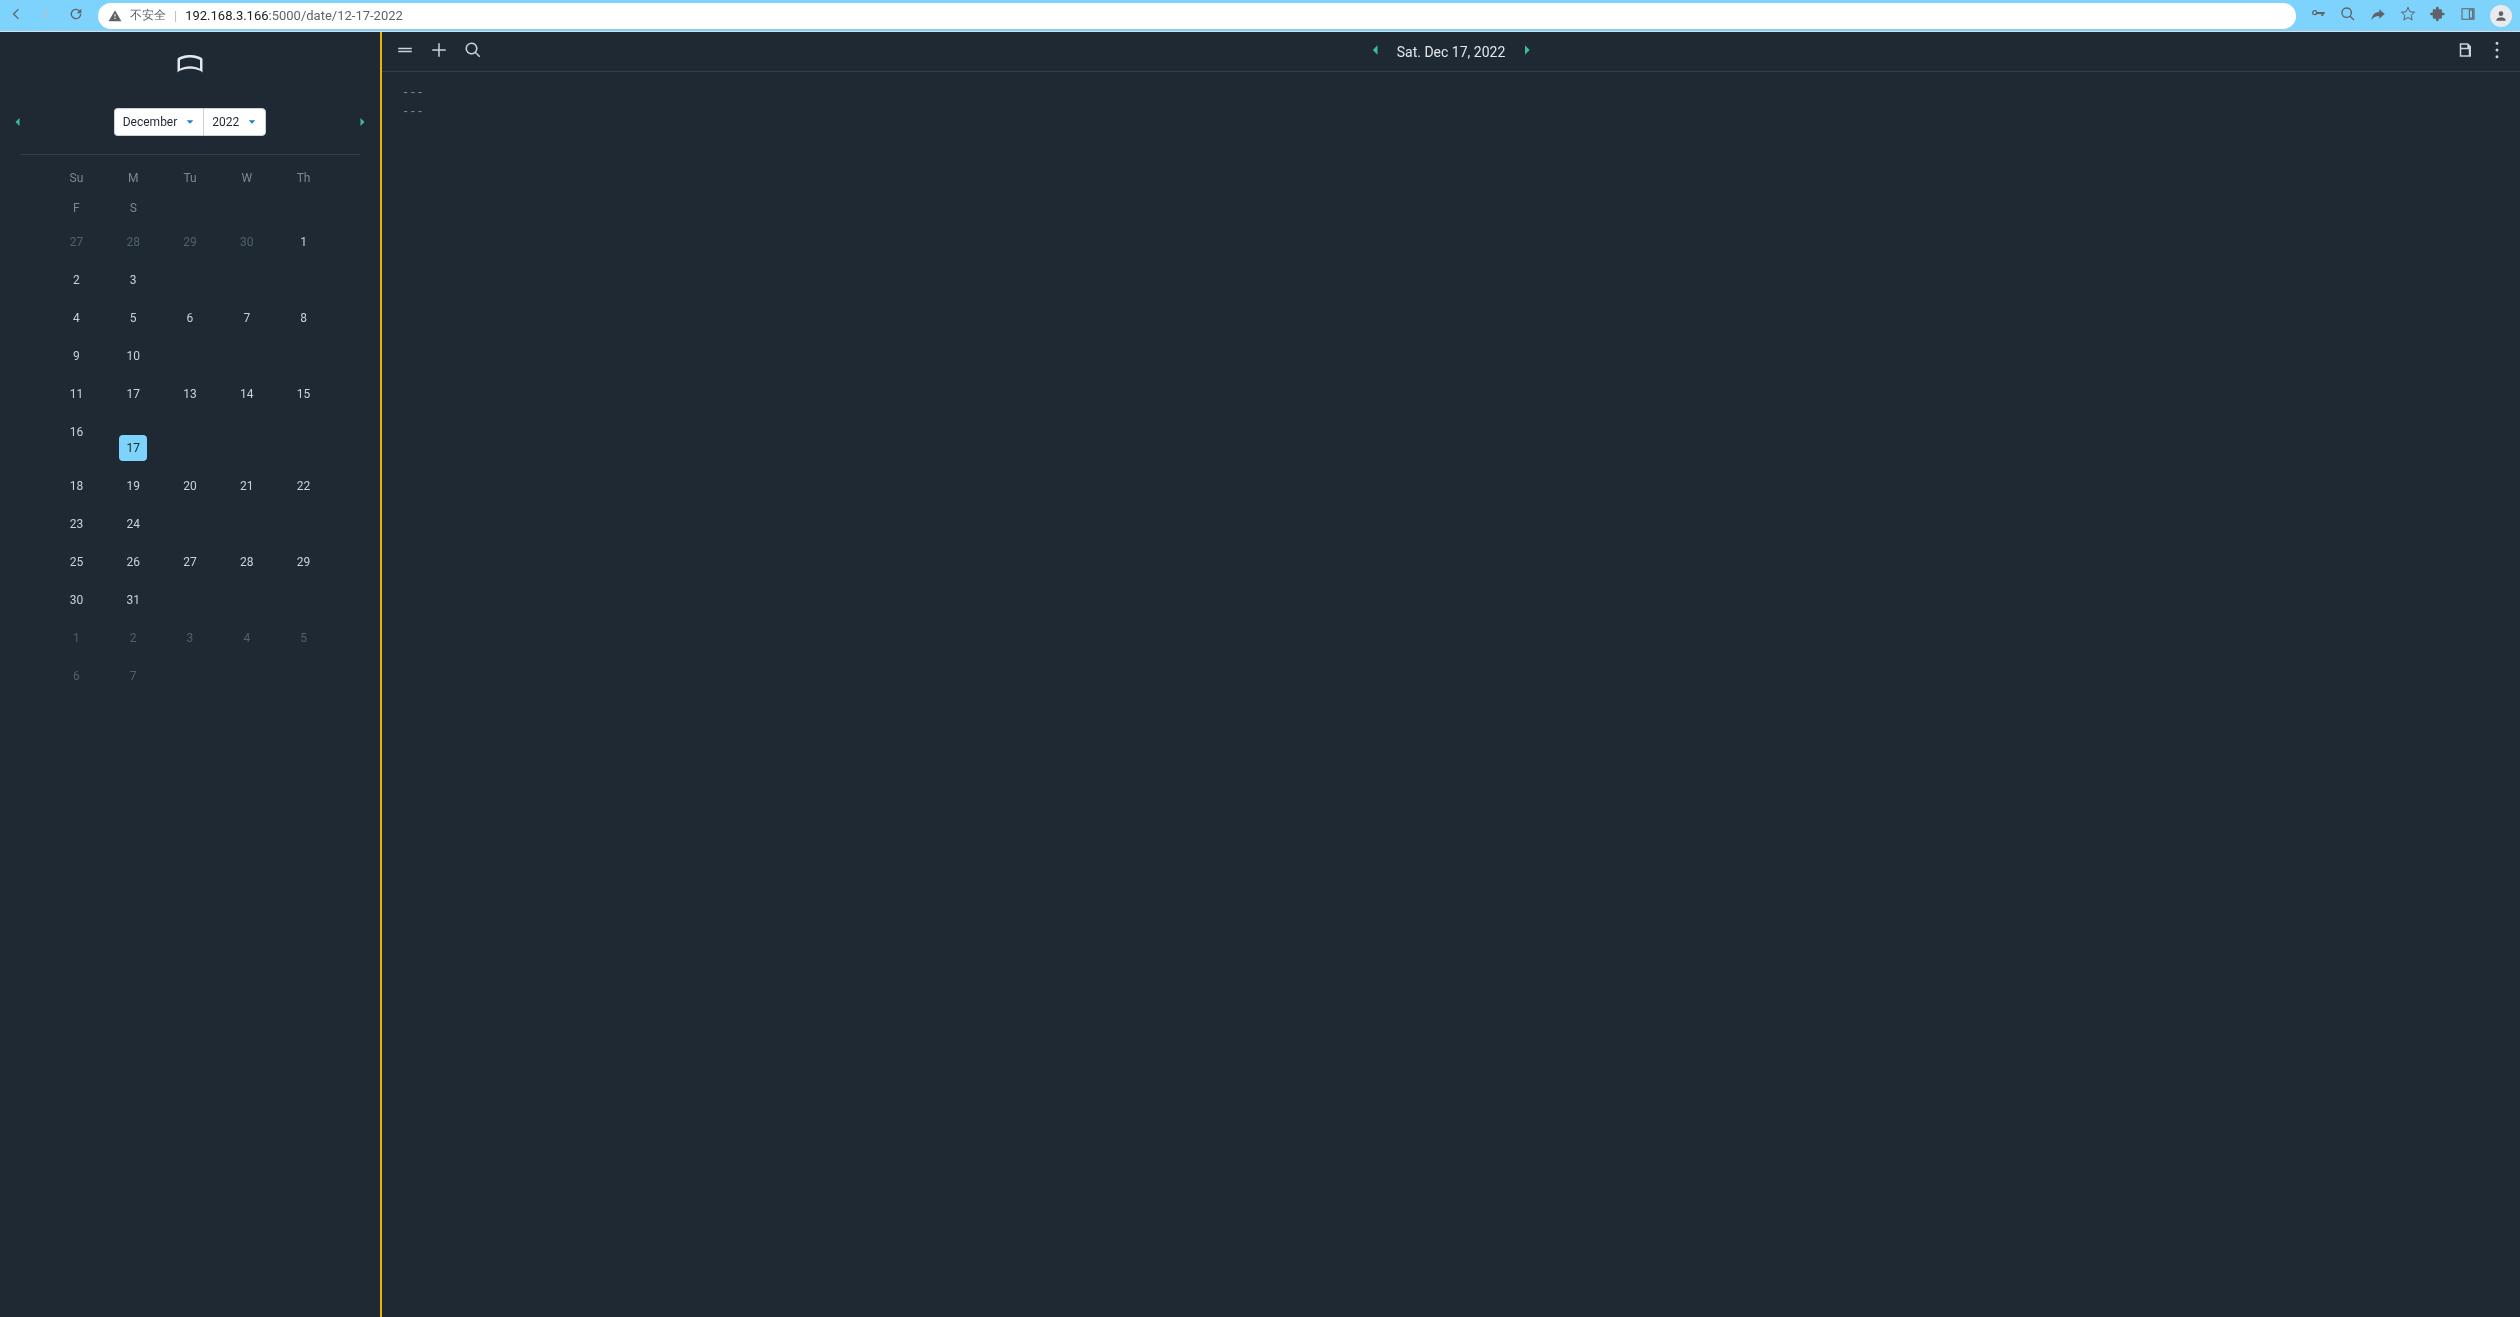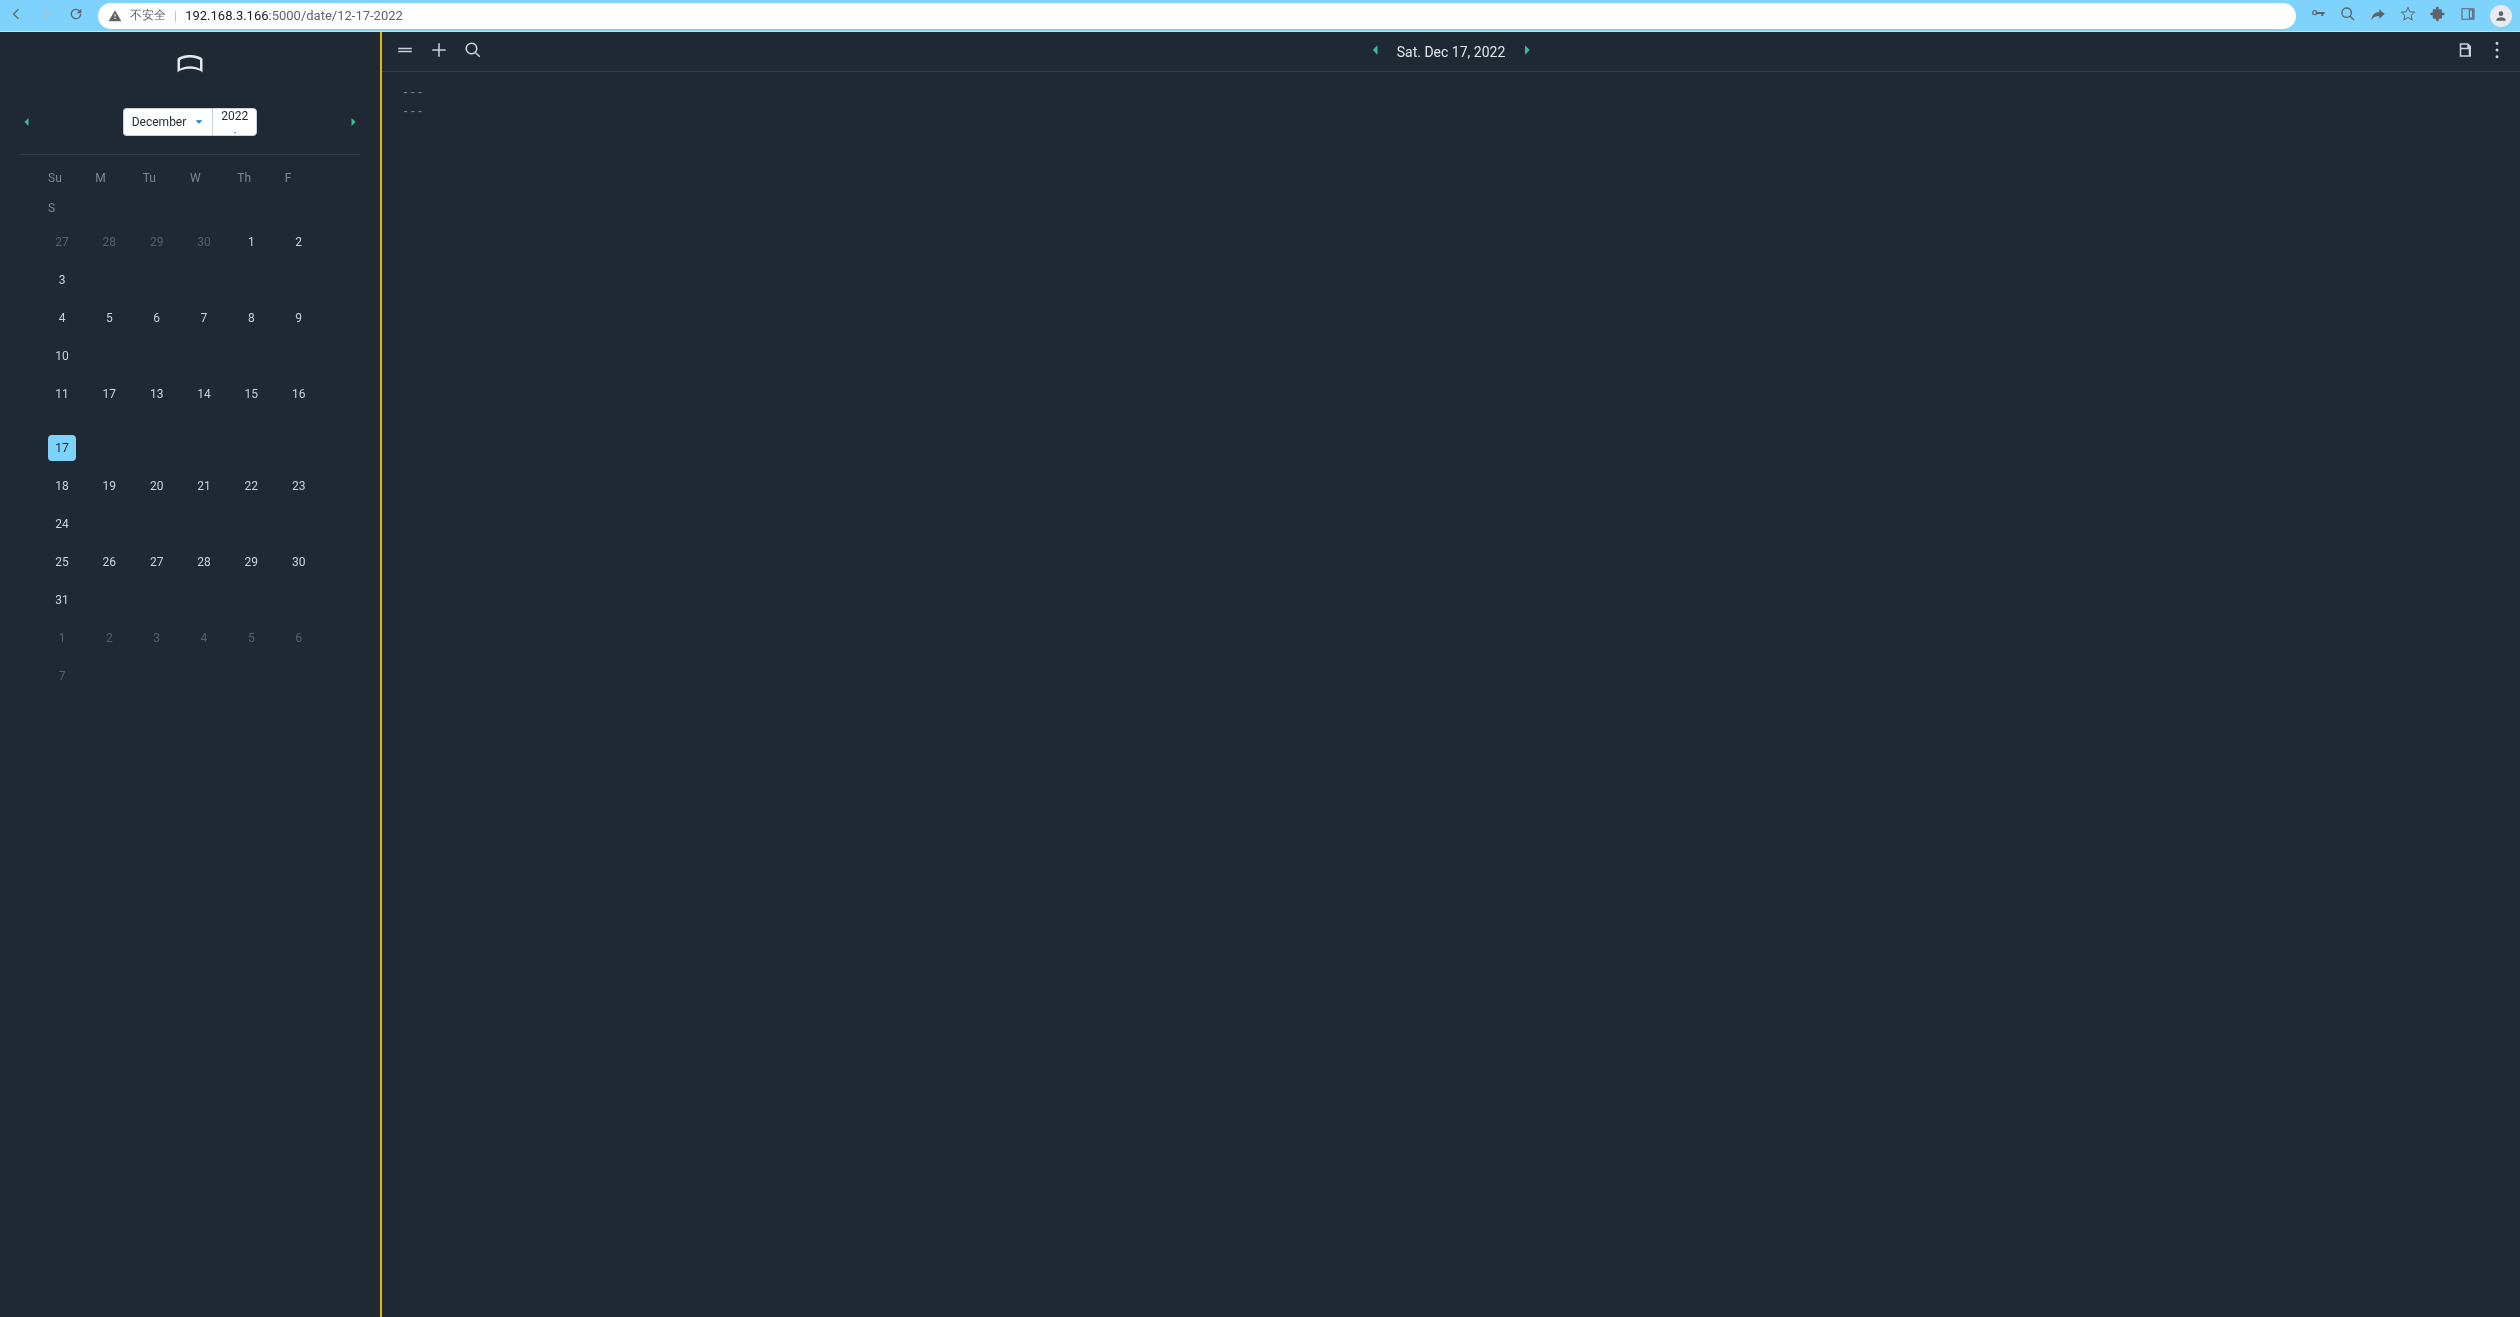--- a/index.html
+++ b/index.html
@@ -64,27 +64,27 @@
     color:#1f2933;
     height:28px;
     display:flex;
     align-items:center;
     padding: 0 8px;
     font-size:12px;
     gap:8px;
     border:1px solid #cbd2d9;
   }
   .sel:first-child { border-radius:4px 0 0 4px; border-right:none; }
-  .sel:last-child { border-radius:0 4px 4px 0;flex-direction:column; }
+  .sel:last-child { border-radius:0 4px 4px 0; }
   .sel svg { width:10px; height:10px; fill:#2680c2; }
 
   .divider { width: calc(100% - 40px); height:1px; background:#323f4b; margin:18px 0 8px; }
 
   .calendar { width: 100%; padding: 0 48px; }
-  .cal-row { display:grid; grid-template-columns: repeat(6, 1fr); font-size:12px; }
+  .cal-row { display:grid; grid-template-columns: repeat(5, 1fr); text-align:center; font-size:12px; }
   .cal-head { color:#7b8794; padding:8px 0; }
   .cal-cell { color:#cbd2d9; padding:6px 0; position:relative; cursor:pointer; }
   .cal-cell.other { color:#52606d; }
   .cal-cell .inner { display:inline-flex; align-items:center; justify-content:center; width:28px; height:26px; border-radius:4px; }
   .cal-cell.selected .inner { background:#7dd3fc; color:#0e2a23;margin-top:16px; }
 
   .main {
     flex:1;
     background:#1f2933;
     display:flex;

